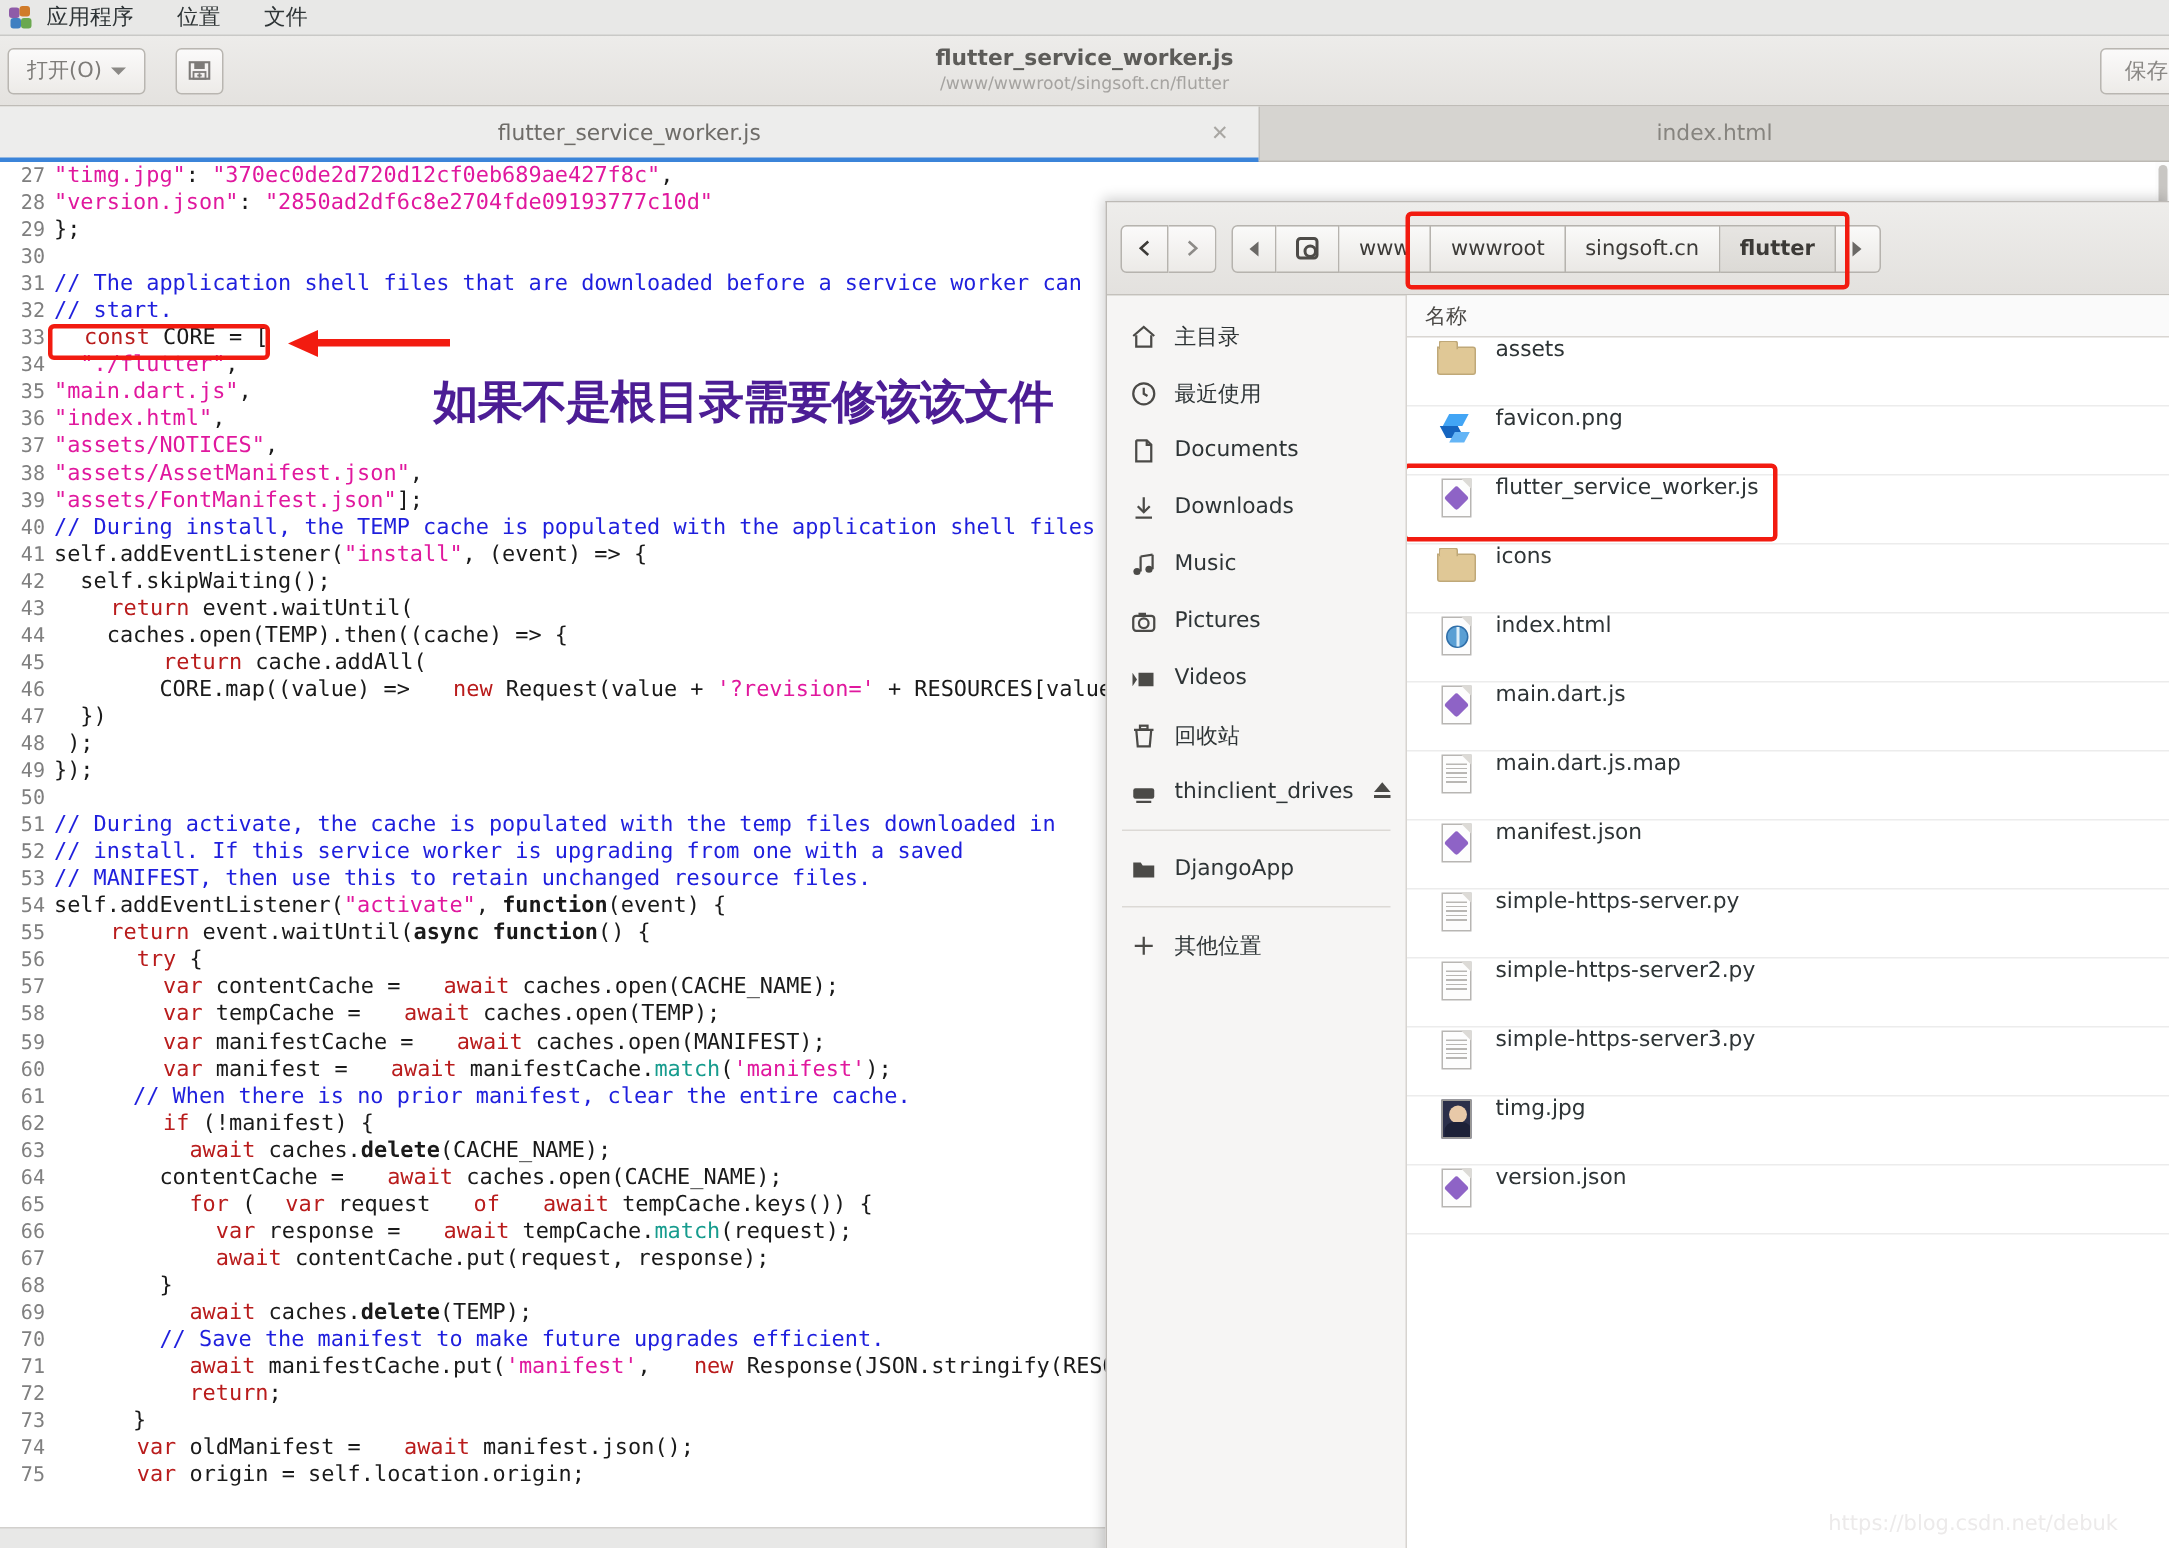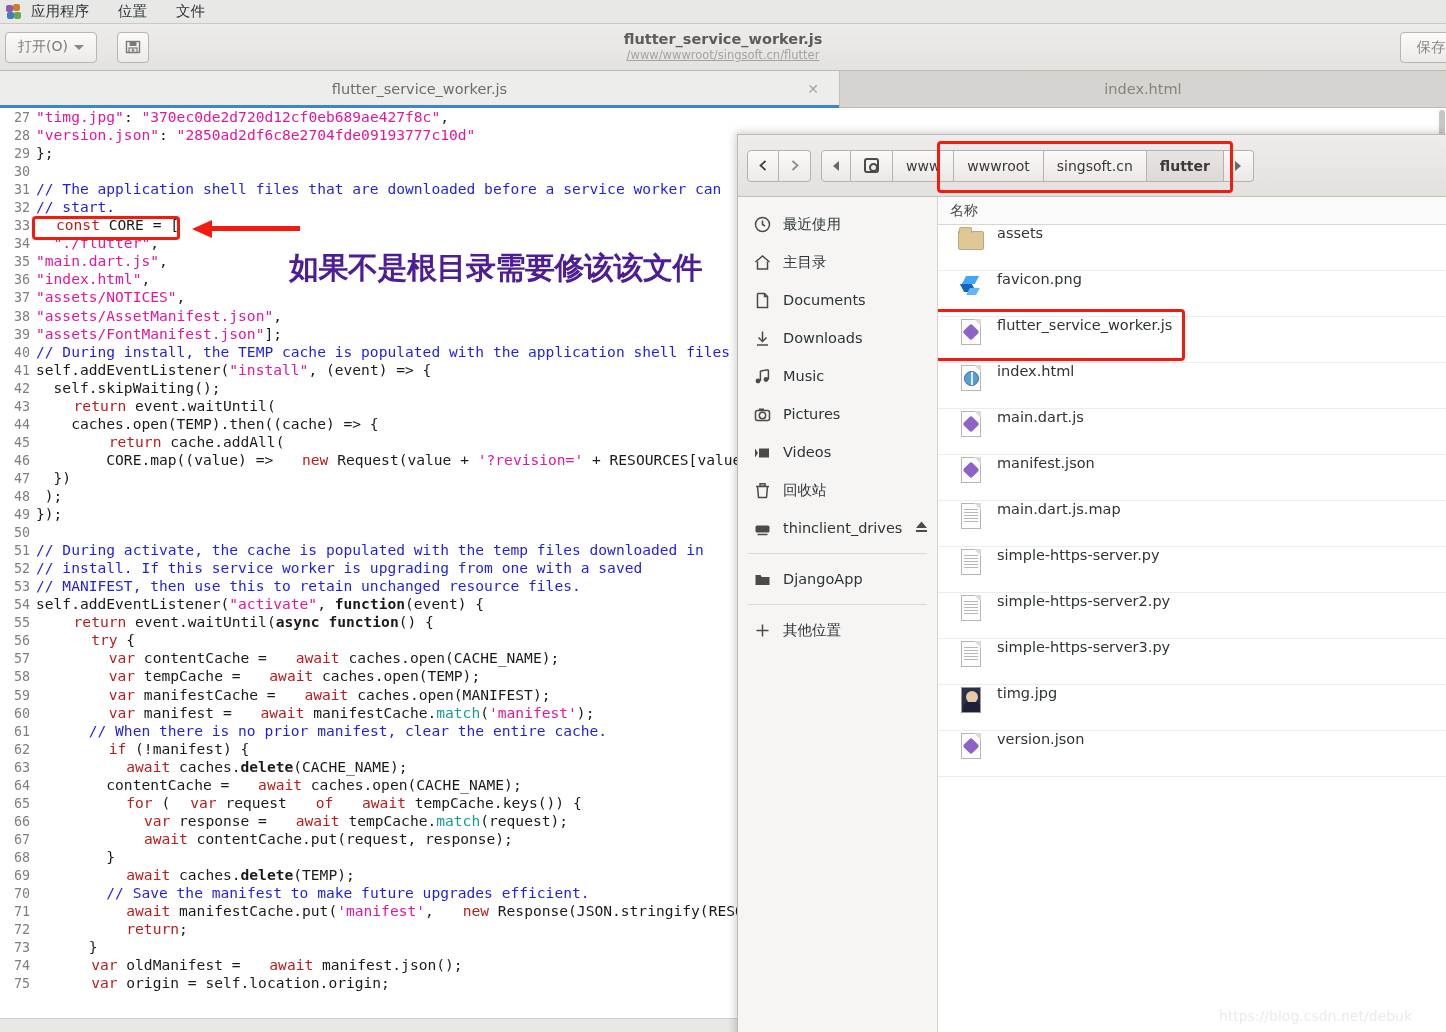--- a/index.html
+++ b/index.html
@@ -54,21 +54,21 @@
   .caret-down {
     width: 0; height: 0; border-left: 5px solid transparent;
     border-right: 5px solid transparent; border-top: 5px solid #8b8986;
   }
   .hb-center {
     position: absolute; left: 0; right: 0; top: 0; bottom: 0;
     display: flex; flex-direction: column; align-items: center; justify-content: center;
     pointer-events: none;
   }
   .hb-title { font-size: 14.5px; font-weight: bold; color: #5d5c59; line-height: 17px; }
-  .hb-subtitle { font-size: 11.5px; color: #a5a3a0; line-height: 15px; text-decoration: underline; }
+  .hb-subtitle { font-size: 11.5px; color: #a5a3a0; line-height: 15px; }
   .hb-right {
     position: absolute; right: 0; top: 0; height: 47px;
     display: flex; align-items: center; padding-right: 0;
   }
   .btn.save-btn {
     width: 62px; height: 31px; margin-right: -16px; color: #8a8885; font-size: 14.5px;
     overflow: hidden;
   }
 
   
@@ -391,31 +391,31 @@
         </div>
       </div>
 
       <div class="anno-box" style="left:199px; top:6px; width:296px; height:52px;"></div>
     </div>
 
     <div class="fd-body">
       <div class="fd-sidebar" id="fd-sidebar">
           <div class="side-item">
             <span class="sideicon"><svg width="17" height="17" viewBox="0 0 17 17">
+                <polyline points="1.5,8 8.5,2 15.5,8" stroke="#4b4a47" fill="none" stroke-width="1.5"></polyline>
+                <polyline points="3.5,7.5 3.5,15 13.5,15 13.5,7.5" stroke="#4b4a47" fill="none" stroke-width="1.5"></polyline>
+              </svg></span>
+            <span class="lbl">主目录</span>
+          </div>
+          <div class="side-item">
+            <span class="sideicon"><svg width="17" height="17" viewBox="0 0 17 17">
                 <circle cx="8.5" cy="8.5" r="7" stroke="#4b4a47" fill="none" stroke-width="1.5"></circle>
                 <polyline points="8.5,4.5 8.5,8.5 11,10" stroke="#4b4a47" fill="none" stroke-width="1.5"></polyline>
               </svg></span>
             <span class="lbl">最近使用</span>
-          </div>
-          <div class="side-item">
-            <span class="sideicon"><svg width="17" height="17" viewBox="0 0 17 17">
-                <polyline points="1.5,8 8.5,2 15.5,8" stroke="#4b4a47" fill="none" stroke-width="1.5"></polyline>
-                <polyline points="3.5,7.5 3.5,15 13.5,15 13.5,7.5" stroke="#4b4a47" fill="none" stroke-width="1.5"></polyline>
-              </svg></span>
-            <span class="lbl">主目录</span>
           </div>
           <div class="side-item">
             <span class="sideicon"><svg width="17" height="17" viewBox="0 0 17 17">
                 <polyline points="3.5,1.5 10.5,1.5 13.5,4.5 13.5,15.5 3.5,15.5 3.5,1.5" stroke="#4b4a47" fill="none" stroke-width="1.5"></polyline>
                 <polyline points="10.5,1.5 10.5,4.5 13.5,4.5" stroke="#4b4a47" fill="none" stroke-width="1.5"></polyline>
               </svg></span>
             <span class="lbl">Documents</span>
           </div>
           <div class="side-item">
             <span class="sideicon"><svg width="17" height="17" viewBox="0 0 17 17">
@@ -508,45 +508,51 @@
             </div>
             <div class="list-row">
               <span class="fi">
                 <span class="page"></span>
                 <span class="gem"></span>
               </span>
               <span>flutter_service_worker.js</span>
             </div>
             <div class="list-row">
               <span class="fi">
+                <span class="folder"></span>
+              </span>
+              <span>icons</span>
+            </div>
+            <div class="list-row">
+              <span class="fi">
                 <span class="page"></span>
                 <span class="globe"></span>
               </span>
               <span>index.html</span>
             </div>
             <div class="list-row">
               <span class="fi">
                 <span class="page"></span>
                 <span class="gem"></span>
               </span>
               <span>main.dart.js</span>
             </div>
             <div class="list-row">
               <span class="fi">
                 <span class="page"></span>
+                <span class="lines"></span>
+              </span>
+              <span>main.dart.js.map</span>
+            </div>
+            <div class="list-row">
+              <span class="fi">
+                <span class="page"></span>
                 <span class="gem"></span>
               </span>
               <span>manifest.json</span>
-            </div>
-            <div class="list-row">
-              <span class="fi">
-                <span class="page"></span>
-                <span class="lines"></span>
-              </span>
-              <span>main.dart.js.map</span>
             </div>
             <div class="list-row">
               <span class="fi">
                 <span class="page"></span>
                 <span class="lines"></span>
               </span>
               <span>simple-https-server.py</span>
             </div>
             <div class="list-row">
               <span class="fi">

